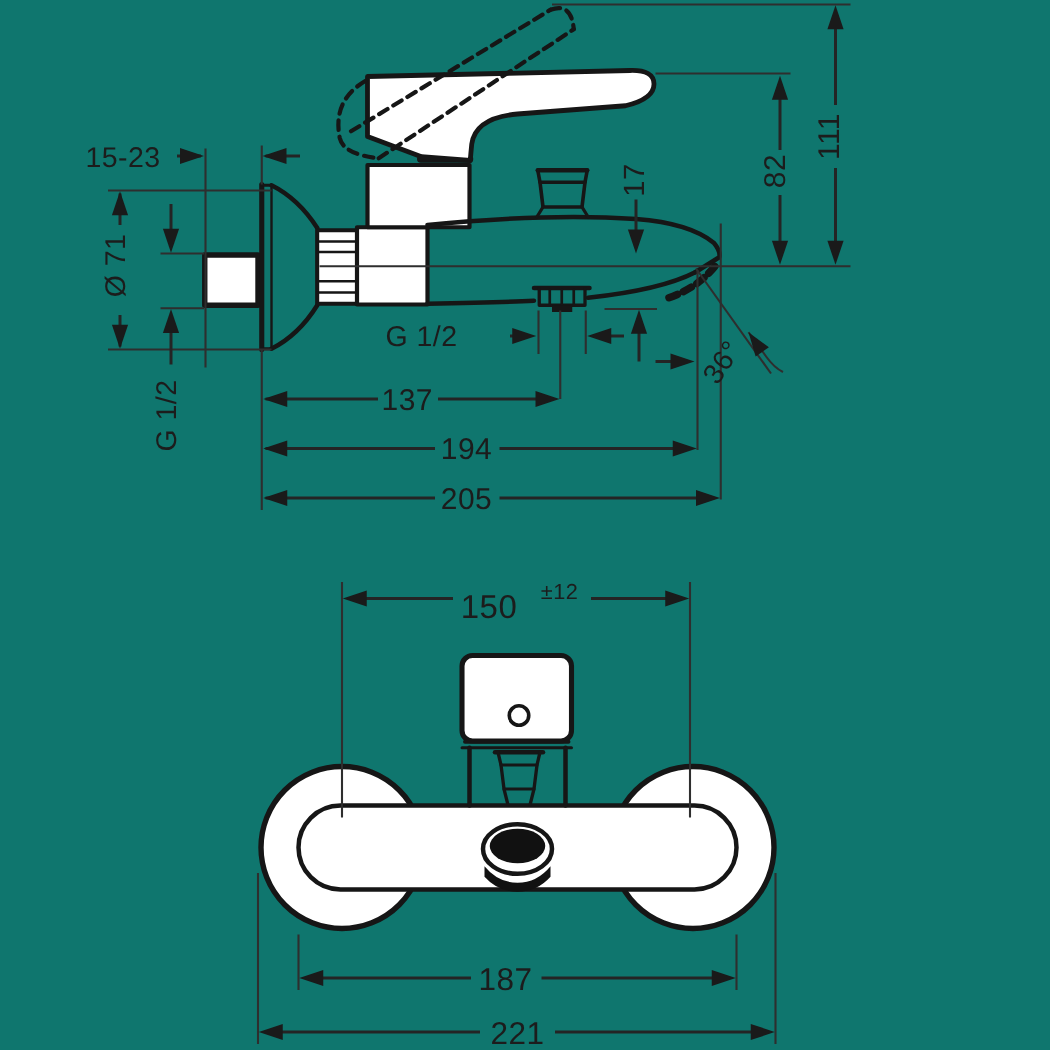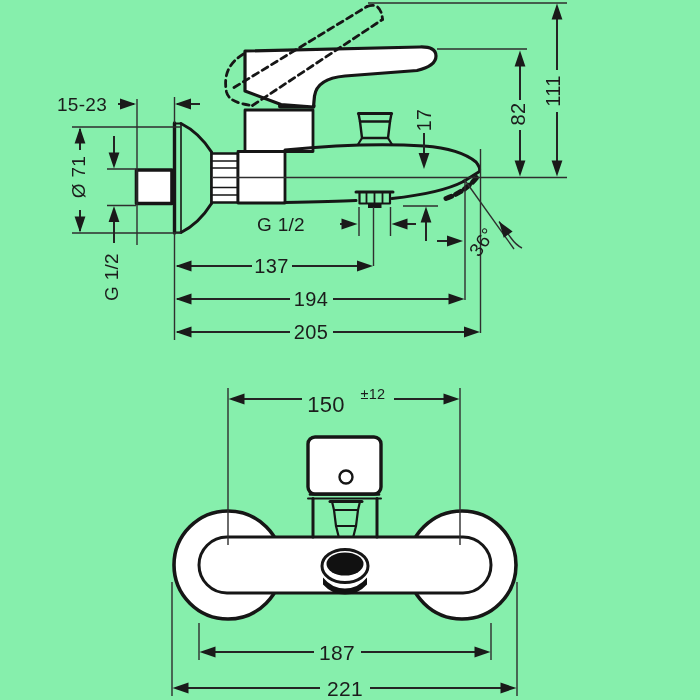--- a/index.html
+++ b/index.html
@@ -1,16 +1,16 @@
 <!DOCTYPE html>
 <html><head>
 <meta charset="utf-8">
 <style>
   html,body{margin:0;padding:0;background:#ffffff;}
-  .stage{position:relative;width:700px;height:700px;background:#86efac;overflow:hidden;}
+  .stage{position:relative;width:700px;height:700px;background:#0f766e;overflow:hidden;}
   svg{display:block;}
   text{font-family:"Liberation Sans","DejaVu Sans",sans-serif;fill:#1c1c1c;letter-spacing:.3px;}
   .outline{stroke:#161616;fill:none;stroke-linecap:round;stroke-linejoin:round;}
   .fillw{fill:#ffffff;}
   .dim{stroke:#242424;stroke-width:2;fill:none;stroke-linecap:butt;}
   .thin{stroke:#2e2e2e;stroke-width:1.4;fill:none;}
   .ah{fill:#1a1a1a;}
   .dashed{stroke:#161616;stroke-width:2.8;fill:none;stroke-dasharray:6.5 4.5;stroke-linecap:round;}
 </style>
 </head>

